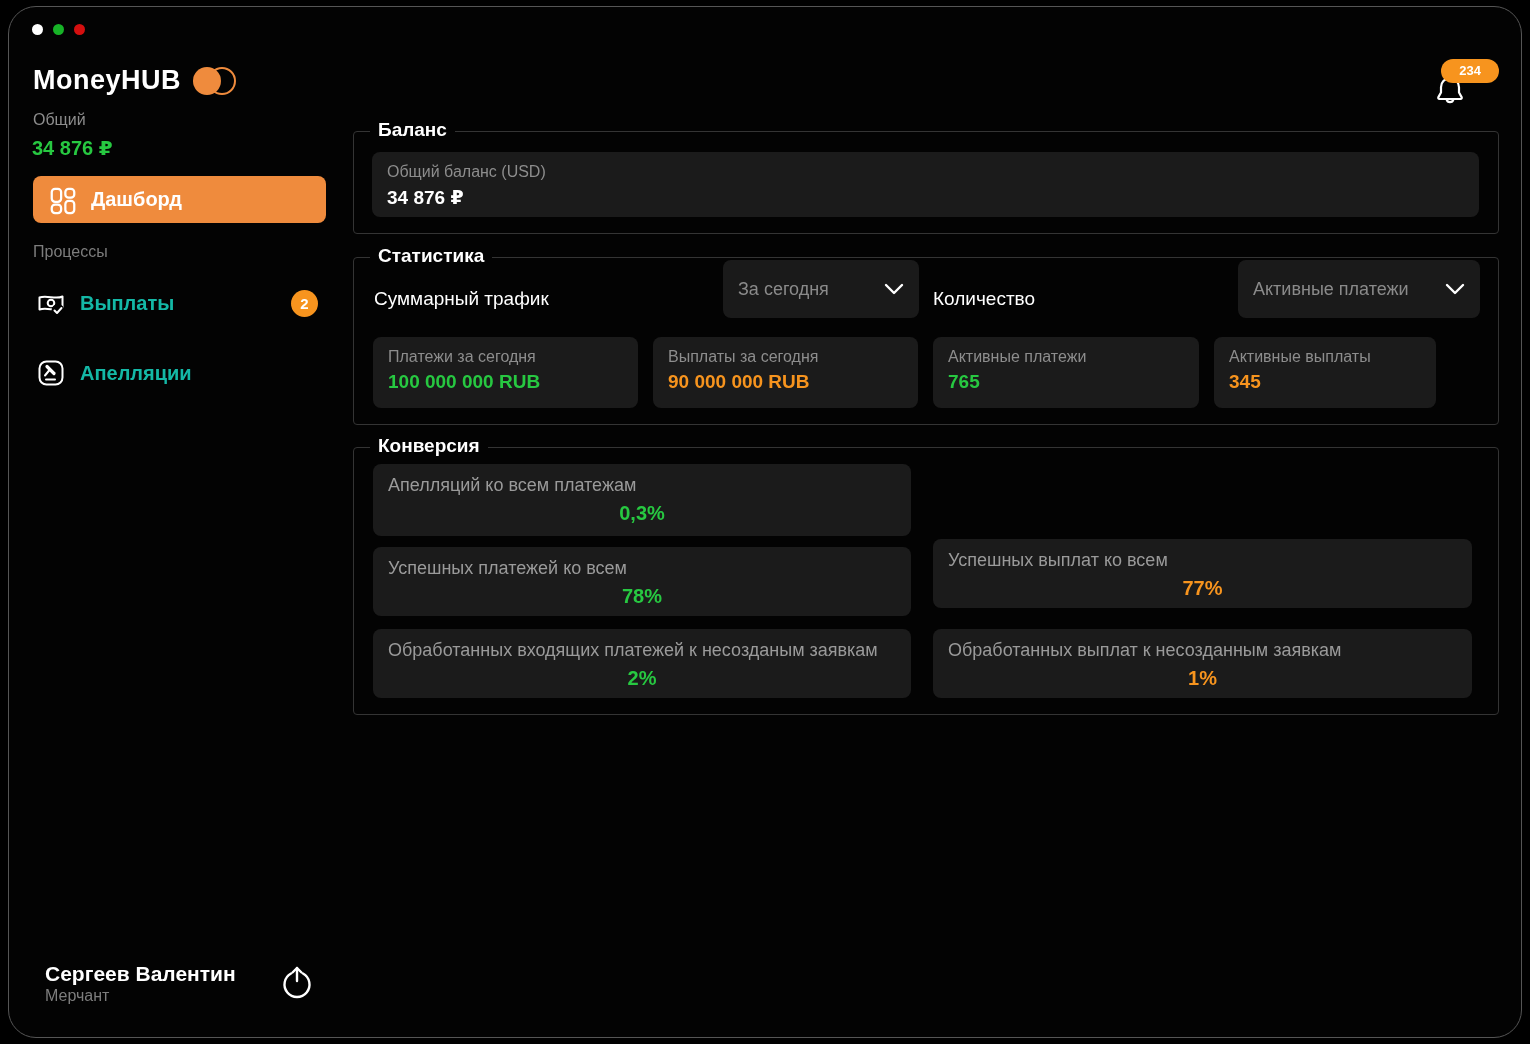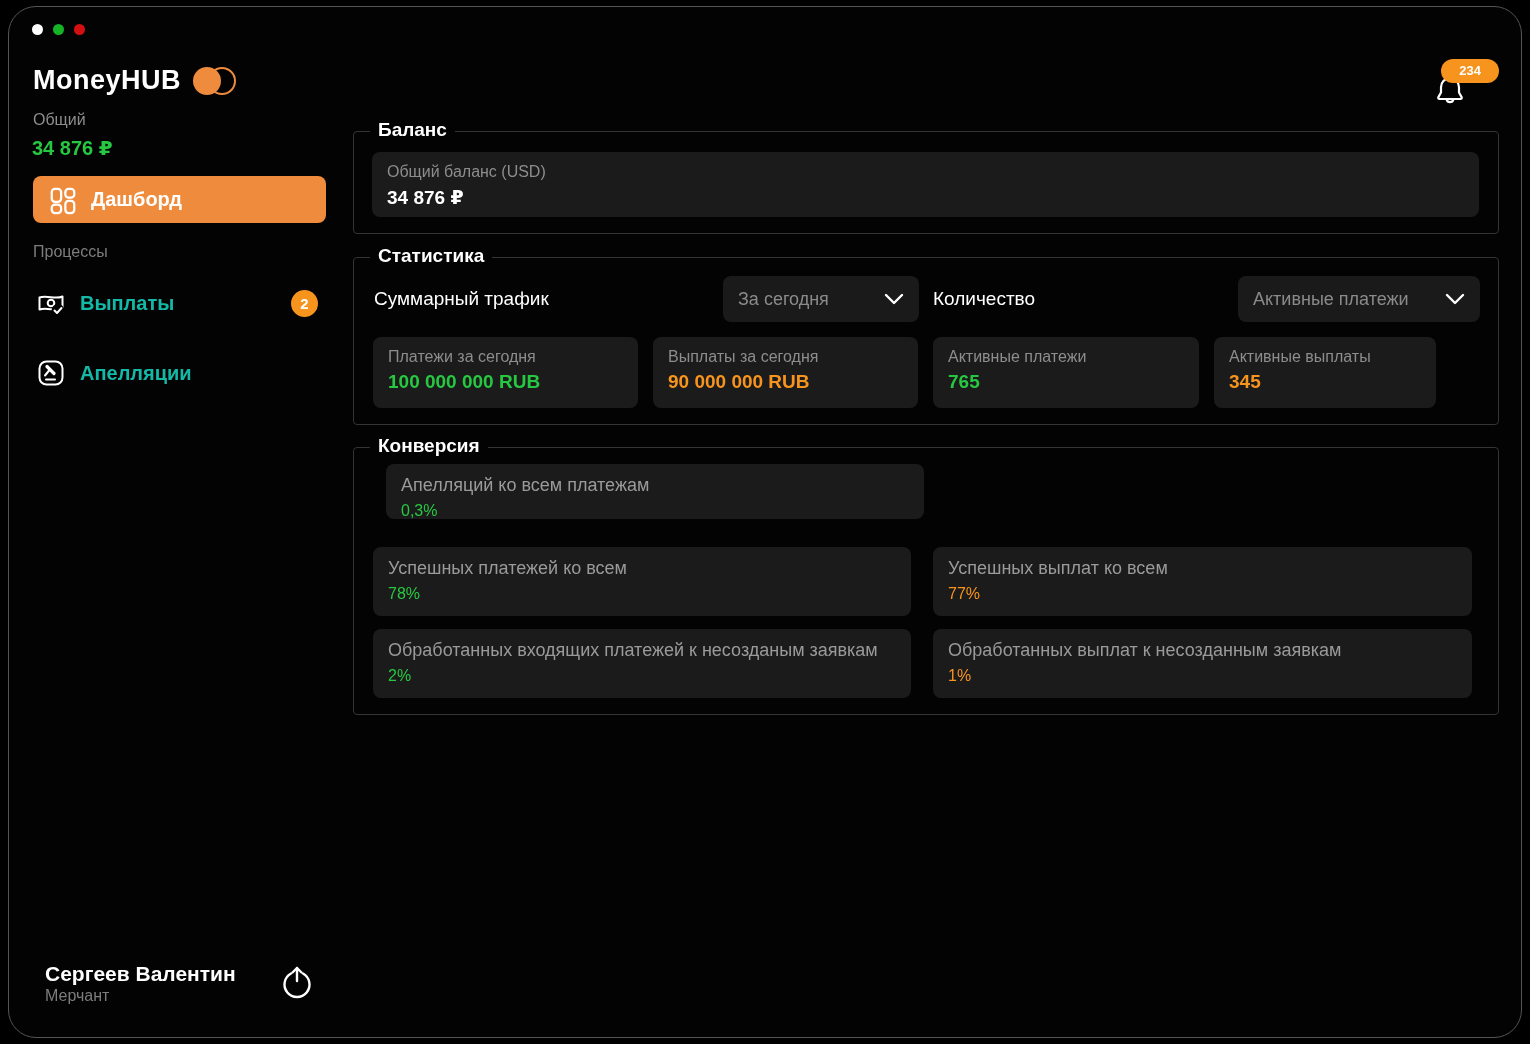--- a/index.html
+++ b/index.html
@@ -49,26 +49,26 @@
   .fs-balance { top:124px; height:103px; }
   .fs-stats { top:250px; height:168px; }
   .fs-conv { top:440px; height:268px; }
 
   .card { position:absolute; background:#1b1b1b; border-radius:8px; padding:11px 15px; }
   .card .c-label { color:#8d8d8d; font-size:16px; }
   .card .c-value { font-size:19px; font-weight:bold; margin-top:5px; }
   .v-white { color:#fff; } .v-green { color:var(--green); } .v-orange { color:var(--badge); }
 
   .stat-label { position:absolute; top:18px; height:46px; line-height:46px; color:#fff; font-size:19px; }
-  .dropdown { position:absolute; top:18px; height:46px; background:#1a1a1a; border:none; border-radius:8px;
+  .dropdown { position:absolute; top:2px; height:58px; background:#1a1a1a; border:none; border-radius:8px;
     display:flex; align-items:center; justify-content:space-between; padding:4px 15px; cursor:pointer; }
   .dropdown span { color:#8a8a8a; font-size:18px; }
 
   .conv-label { color:#9a9a9a; font-size:18px; }
-  .conv-value { font-size:16px; font-weight:normal; margin-top:6px; }
+  .conv-value { font-size:20px; font-weight:bold; margin-top:6px;text-align:center; }
 
   :root { --accent:#ef8b3d; --badge:#f7941e; --green:#27c841; }
   svg { display:block; }
 </style>
 </head>
 <body>
 
 <div class="window">
 
   <div class="traffic">
@@ -181,30 +181,30 @@
     </div>
     <div class="card" style="left:860px; top:79px; width:222px; height:71px">
       <div class="c-label">Активные выплаты</div>
       <div class="c-value v-orange">345</div>
     </div>
   </div>
 
   <div class="fs fs-conv">
     <span class="fs-legend">Конверсия</span>
 
-    <div class="card" style="left:32px; top:16px; width:538px; height:55px">
+    <div class="card" style="left:19px; top:16px; width:538px; height:72px">
       <div class="conv-label">Апелляций ко всем платежам</div>
       <div class="conv-value v-green">0,3%</div>
     </div>
 
     <div class="card" style="left:19px; top:99px; width:538px; height:69px">
       <div class="conv-label">Успешных платежей ко всем</div>
       <div class="conv-value v-green">78%</div>
     </div>
-    <div class="card" style="left:579px; top:99px; width:539px; height:69px">
+    <div class="card" style="left:579px; top:91px; width:539px; height:69px">
       <div class="conv-label">Успешных выплат ко всем</div>
       <div class="conv-value v-orange">77%</div>
     </div>
 
     <div class="card" style="left:19px; top:181px; width:538px; height:69px">
       <div class="conv-label">Обработанных входящих платежей к несозданым заявкам</div>
       <div class="conv-value v-green">2%</div>
     </div>
     <div class="card" style="left:579px; top:181px; width:539px; height:69px">
       <div class="conv-label">Обработанных выплат к несозданным заявкам</div>

